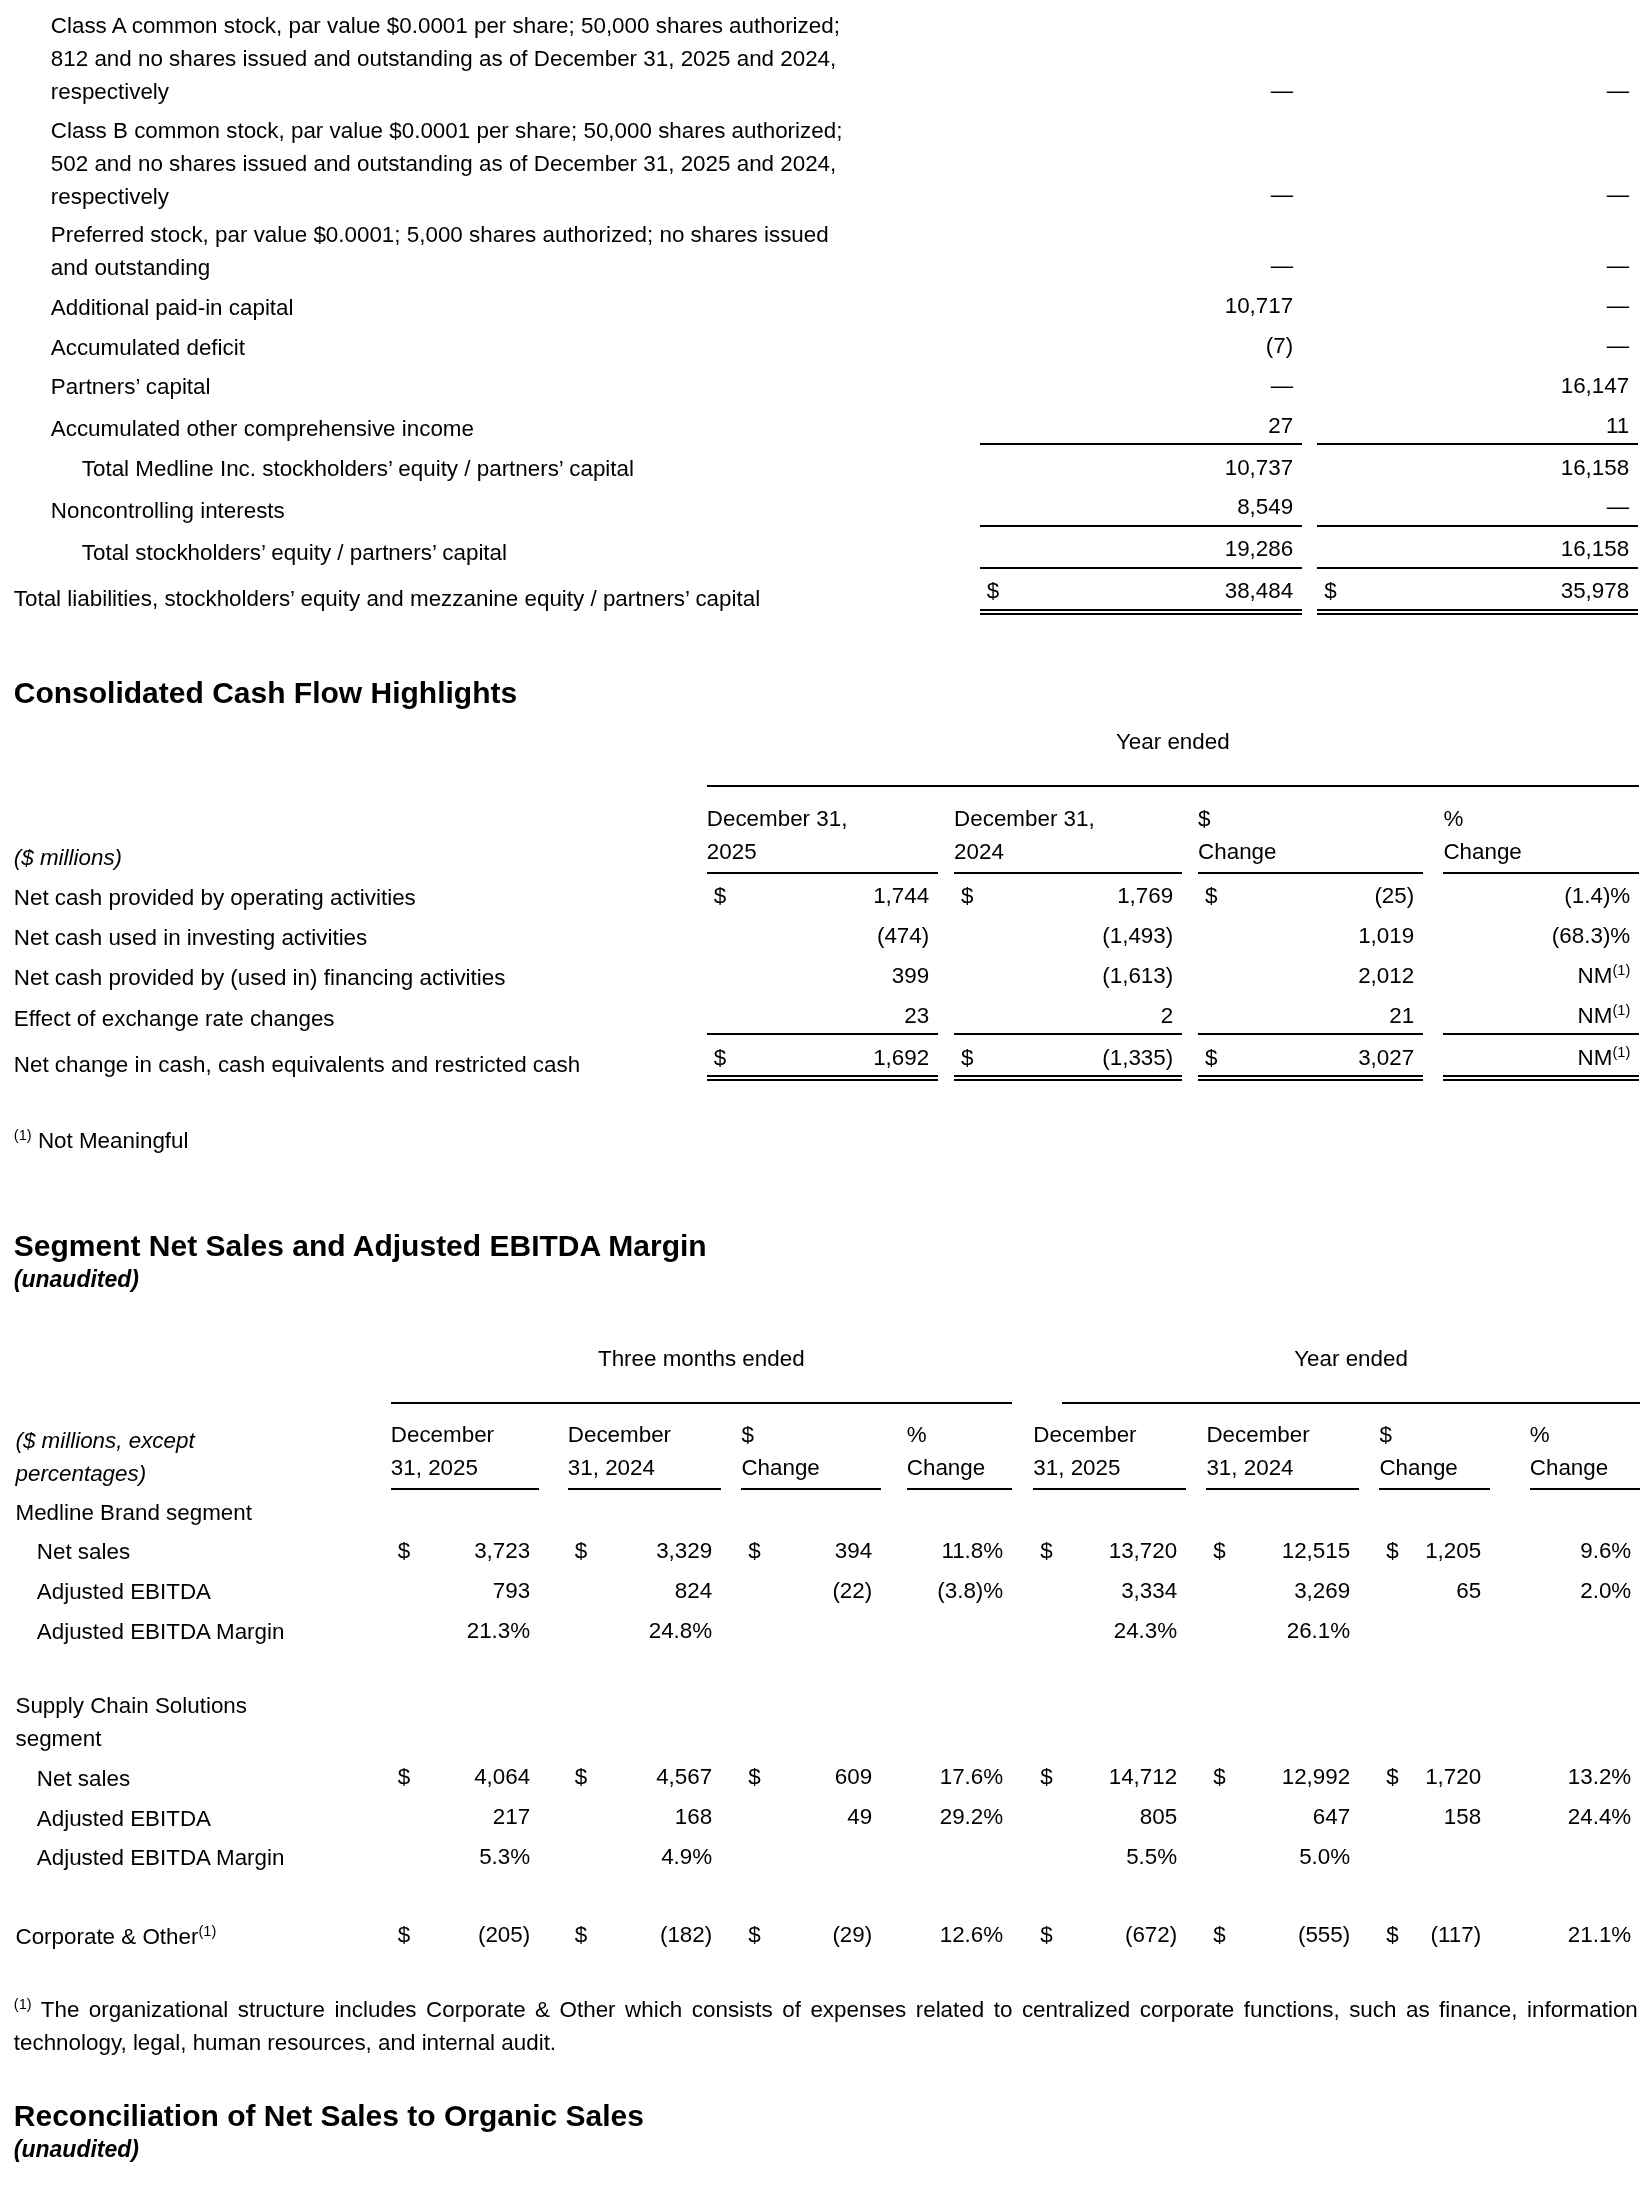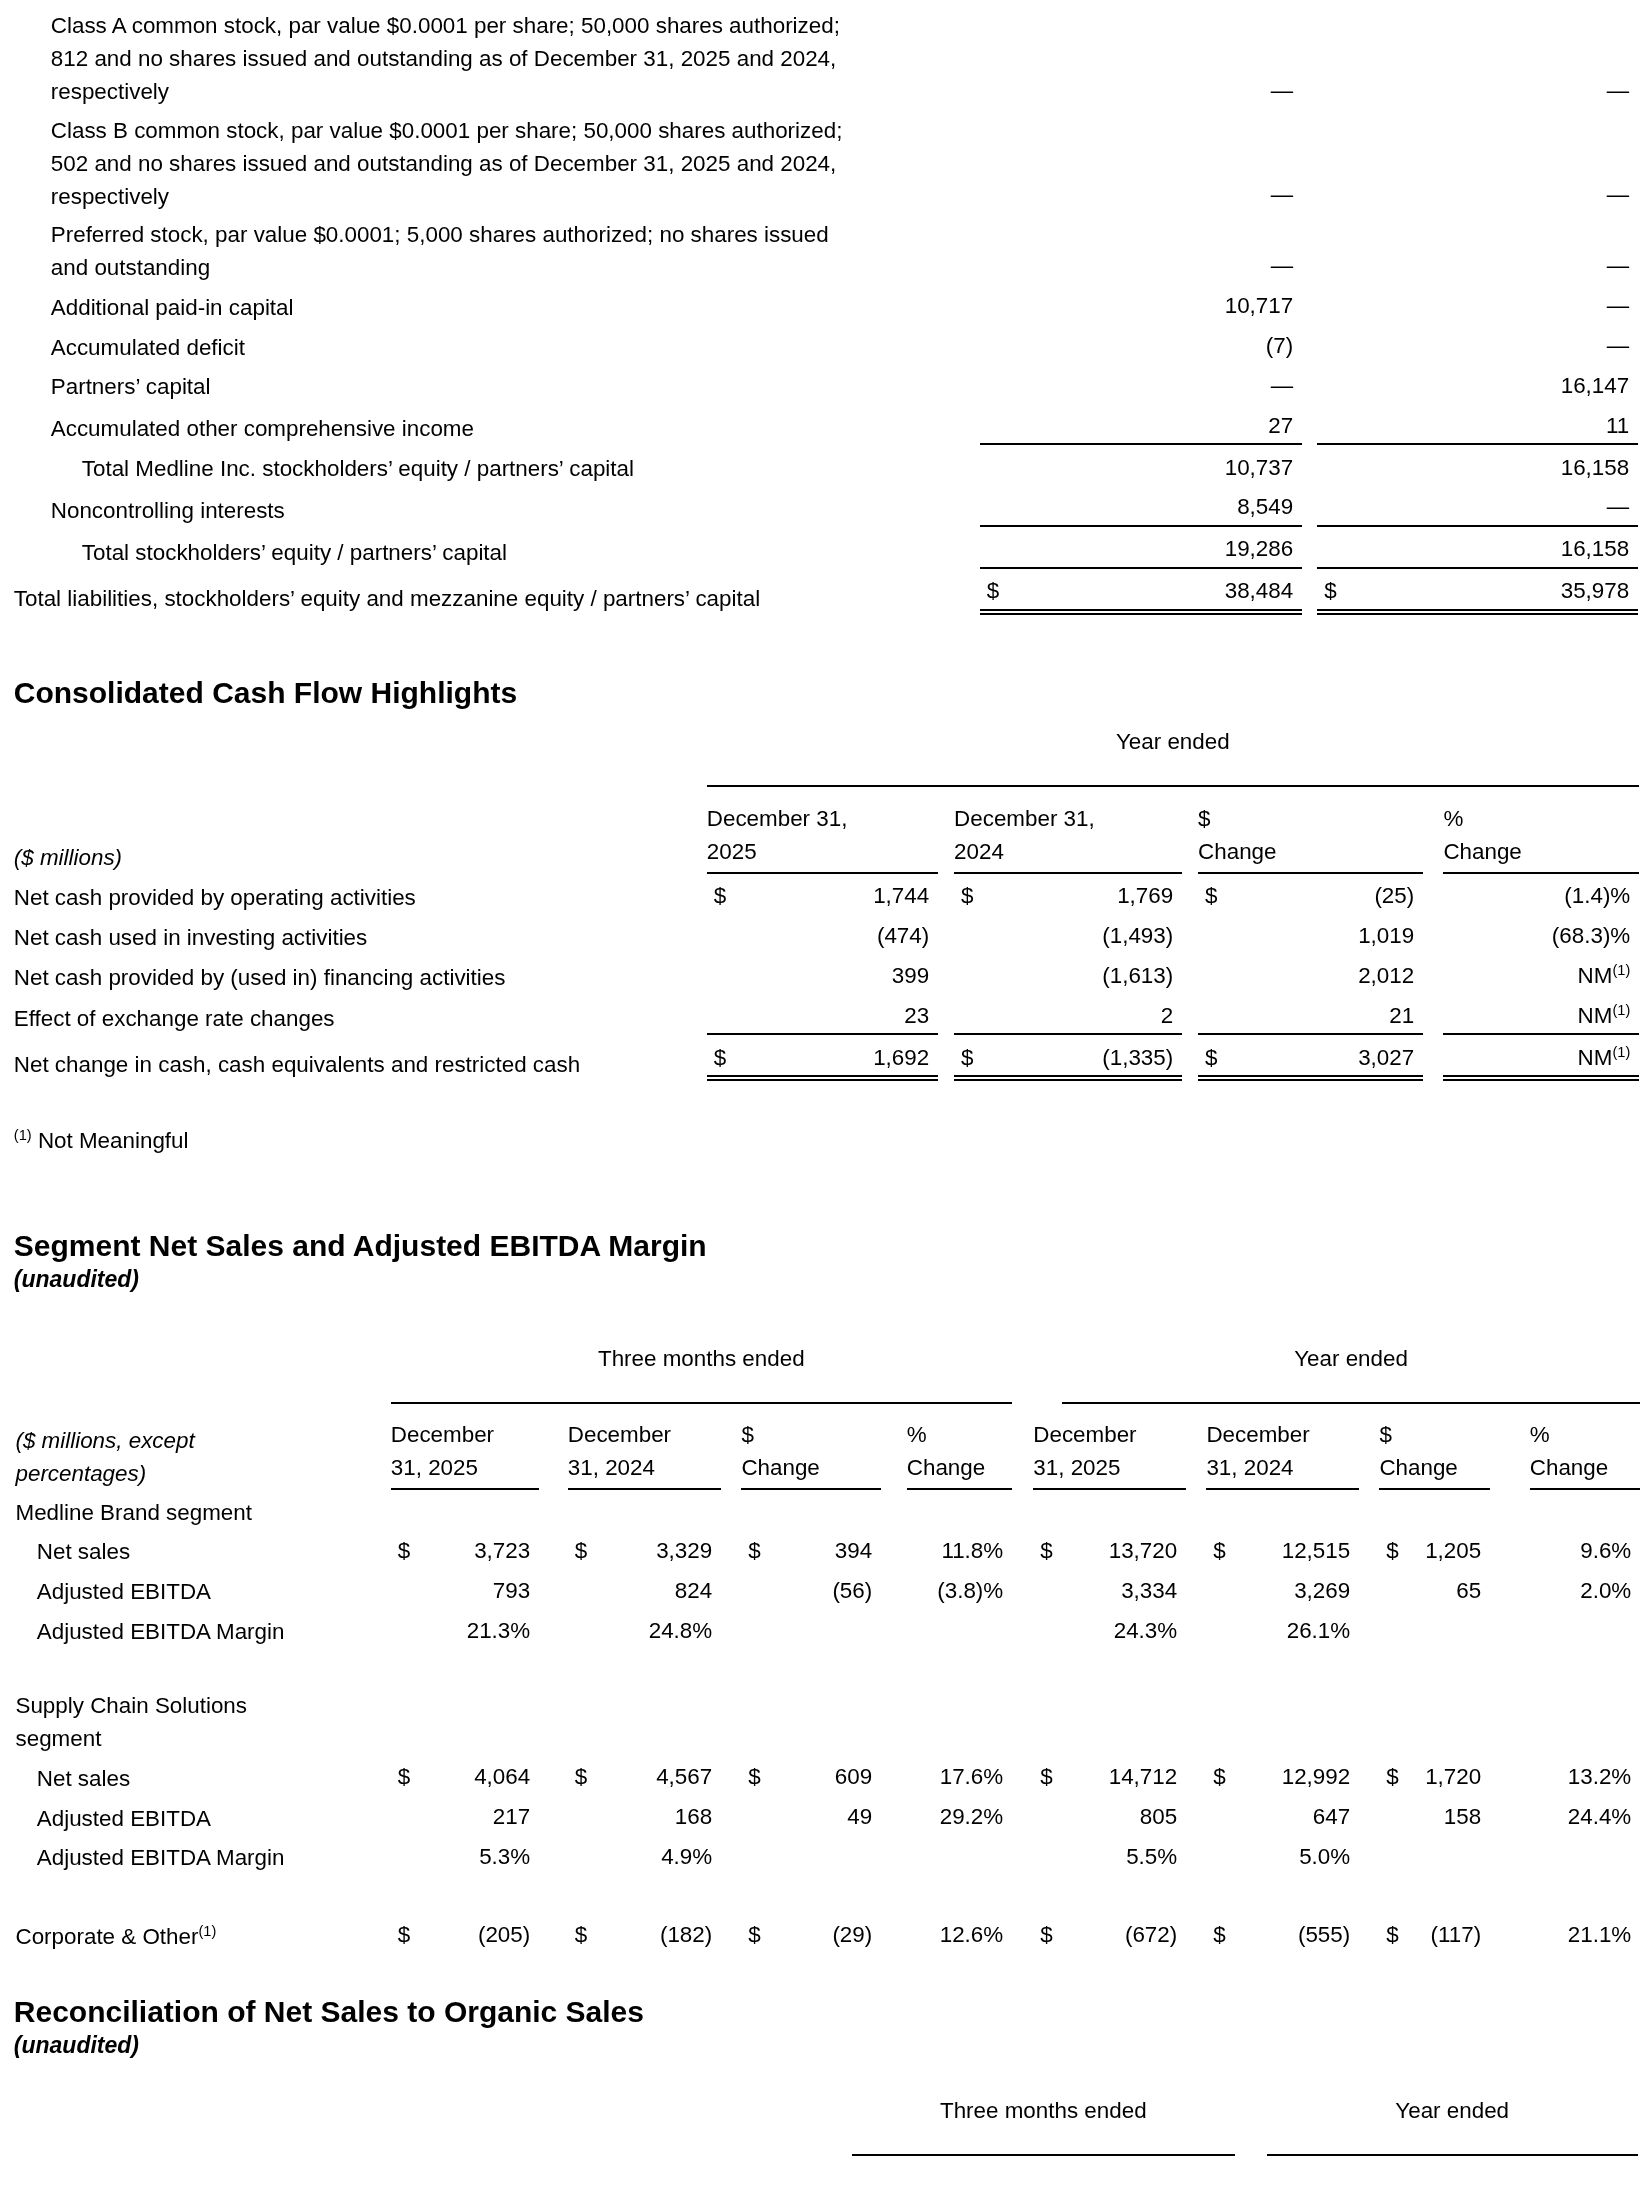--- a/index.html
+++ b/index.html
@@ -634,21 +634,21 @@
           </td>
           <td class="num">
             <div class="m">
               <span class="cur"></span>
               <span class="val">824</span>
             </div>
           </td>
           <td class="num">
             <div class="m">
               <span class="cur"></span>
-              <span class="val">(56)</span>
+              <span class="val">(22)</span>
             </div>
           </td>
           <td class="num">
             <div class="m">
               <span class="cur"></span>
               <span class="val">(3.8)%</span>
             </div>
           </td>
           <td class="num">
             <div class="m">
@@ -976,20 +976,24 @@
           </td>
           <td class="num">
             <div class="m">
               <span class="cur"></span>
               <span class="val">21.1%</span>
             </div>
           </td>
         </tr>
       </tbody>
   </table>
+  <p class="fn">
+    <sup>(1)</sup>
+    <span>The organizational structure includes Corporate &amp; Other which consists of expenses related to centralized corporate functions, such as finance, information technology, legal, human resources, and internal audit.</span>
+  </p>
 </section>
 
 <section id="rec-section">
   <h2>Reconciliation of Net Sales to Organic Sales</h2>
   <div class="subtitle">(unaudited)</div>
   <table id="rec-table">
     <colgroup>
         <col style="width:838px">
         <col style="width:176px">
         <col style="width:207px">

